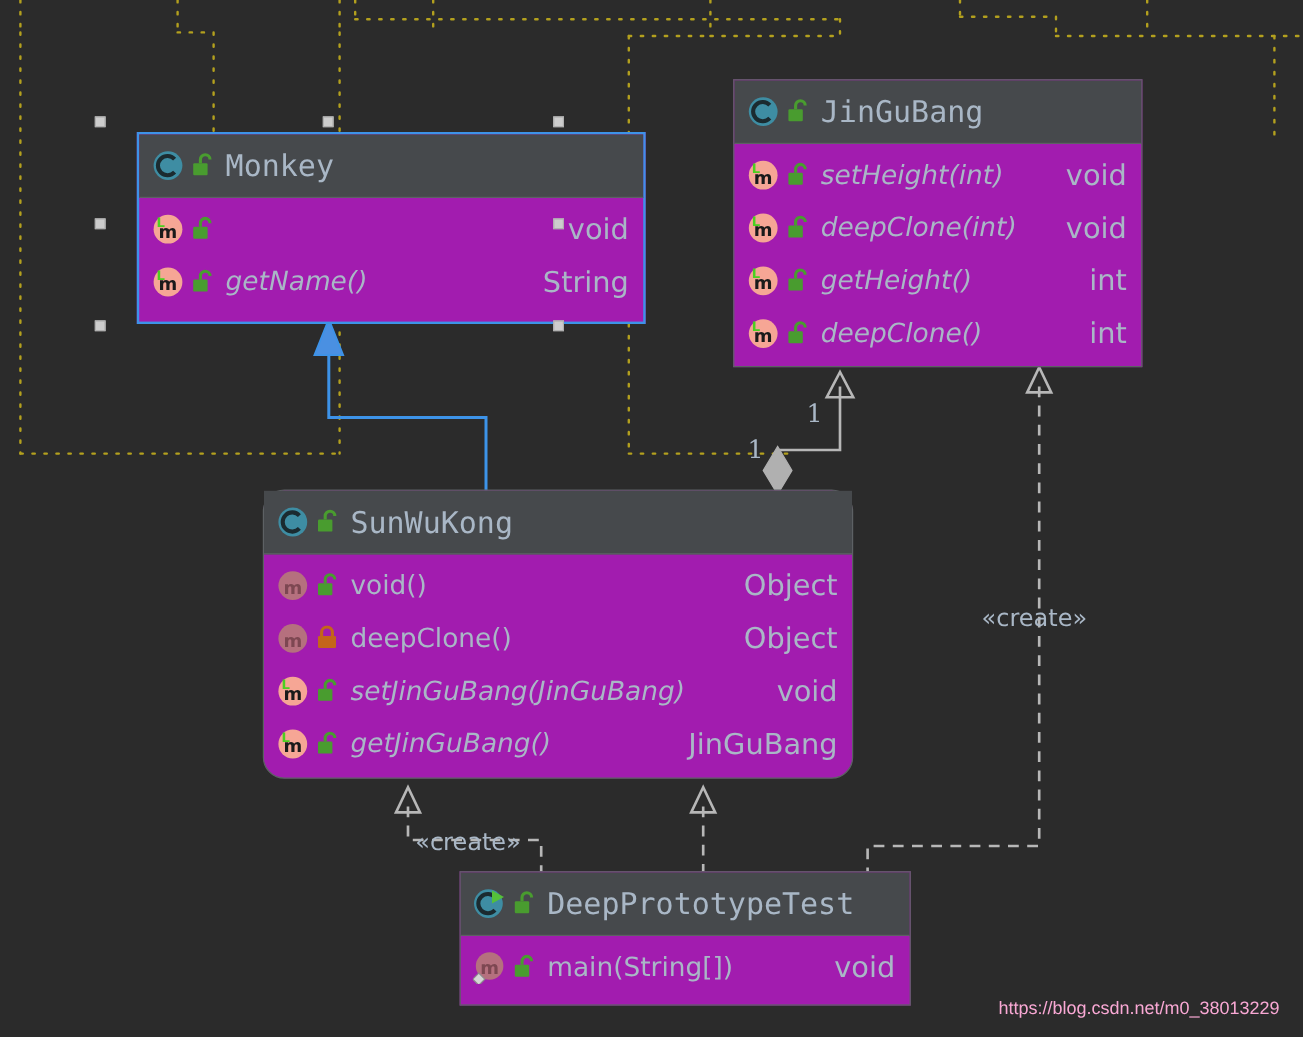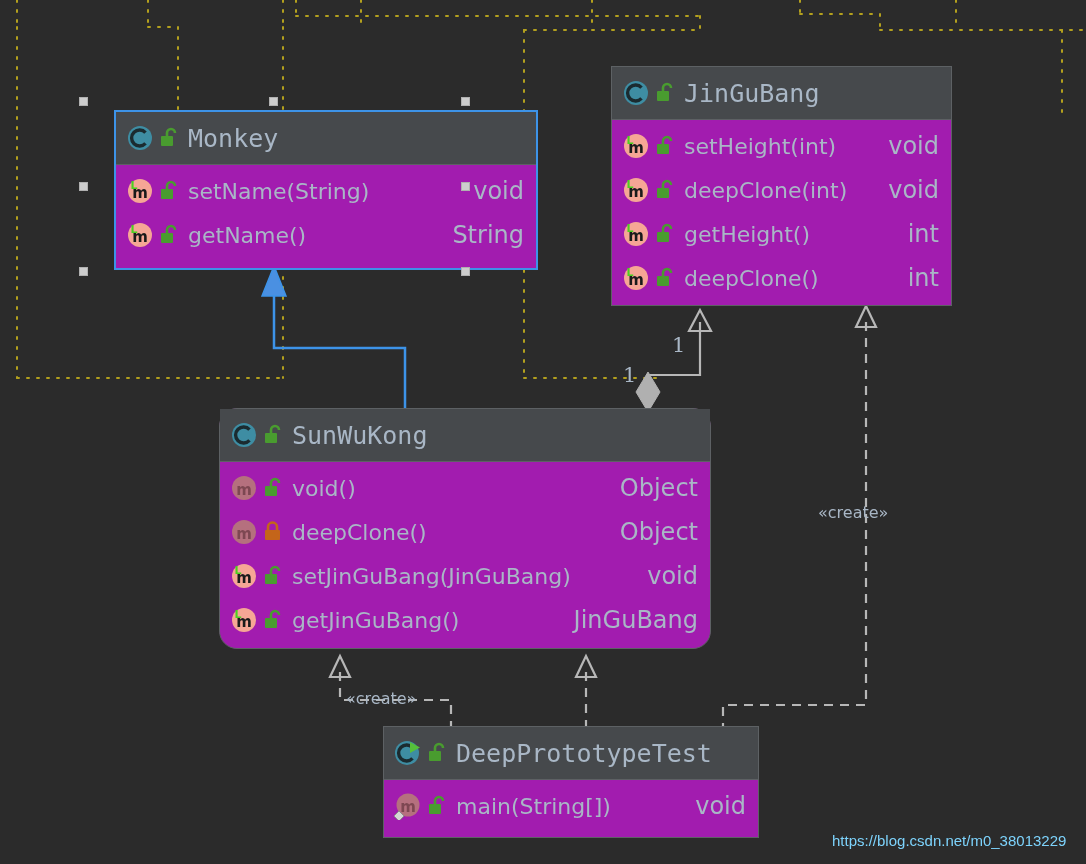--- a/index.html
+++ b/index.html
@@ -54,51 +54,51 @@
     font-size:22px;
     margin-left:9px;
     flex:0 0 auto;
   }
   .row .ret{
     color:#a9b7c6;
     font-size:24px;
     margin-left:auto;
     padding-left:14px;
   }
-  .it{}
+  .it{font-style:italic;}
 
   
   .selected{border:2px solid #3d93e8;}
   .handle{
     position:absolute;width:9px;height:9px;
     background:#cdcdcd;border:1px solid #b0b0b0;
     box-sizing:border-box;
   }
 
   
   .ico{flex:0 0 auto;display:inline-block;line-height:0;}
   .lockwrap{flex:0 0 auto;display:inline-block;line-height:0;margin-left:5px;}
 
   
   .elabel{
     position:absolute;
     color:#a9b7c6;
-    font-size:16px;
+    font-size:20px;
     font-family:"DejaVu Sans", sans-serif;
     white-space:nowrap;
   }
   .mult{
     position:absolute;
     color:#a9b7c6;
     font-size:21px;
     font-family:"DejaVu Serif", serif;
   }
   .watermark{
     position:absolute;
-    color:#7dd3fc;
+    color:#f9a8d4;
     font-size:15px;
     font-family:"Liberation Sans", sans-serif;
     white-space:nowrap;
   }
 </style>
 </head>
 <body>
 
 <div id="canvas">
 
@@ -195,21 +195,20 @@
             <text x="14" y="21" font-size="15" font-weight="bold" text-anchor="middle" fill="#1a1a1a" font-family="DejaVu Sans, sans-serif">m</text>
             <text x="8" y="12" font-size="11" font-weight="bold" text-anchor="middle" fill="#4bd020" font-family="DejaVu Sans, sans-serif">L</text>
           </svg>
         </span>
         <span class="lockwrap">
           <svg width="20" height="22" viewBox="0 0 20 22">
             <path d="M8,9 L8,6 A4,4 0 0 1 16,6" stroke="#499c2f" stroke-width="2.6" fill="none"></path>
             <rect x="2" y="9" width="12" height="10" rx="1" fill="#499c2f"></rect>
           </svg>
         </span>
-        <span class="sig it">setName(String)</span>
         <span class="ret">void</span>
       </div>
 
       <div class="row">
         <span class="ico">
           <svg width="28" height="28" viewBox="0 0 28 28">
             <circle cx="14" cy="14" r="12" fill="#f6a695"></circle>
             <text x="14" y="21" font-size="15" font-weight="bold" text-anchor="middle" fill="#1a1a1a" font-family="DejaVu Sans, sans-serif">m</text>
             <text x="8" y="12" font-size="11" font-weight="bold" text-anchor="middle" fill="#4bd020" font-family="DejaVu Sans, sans-serif">L</text>
           </svg>

